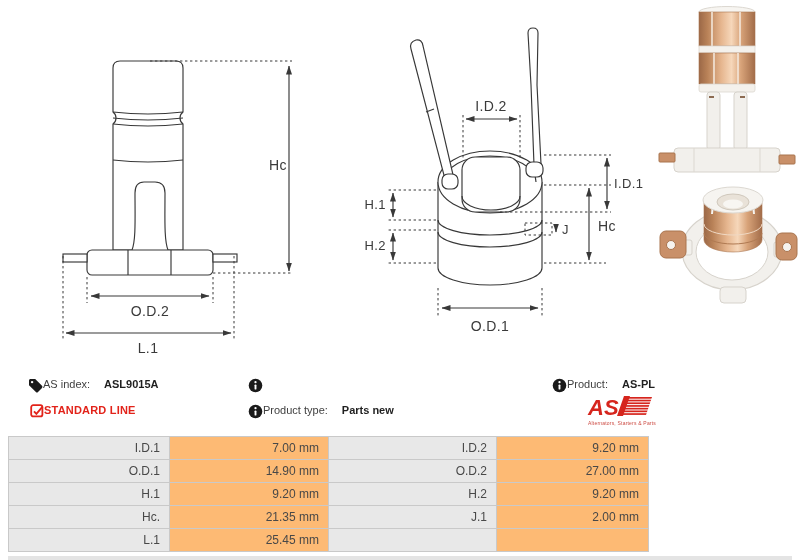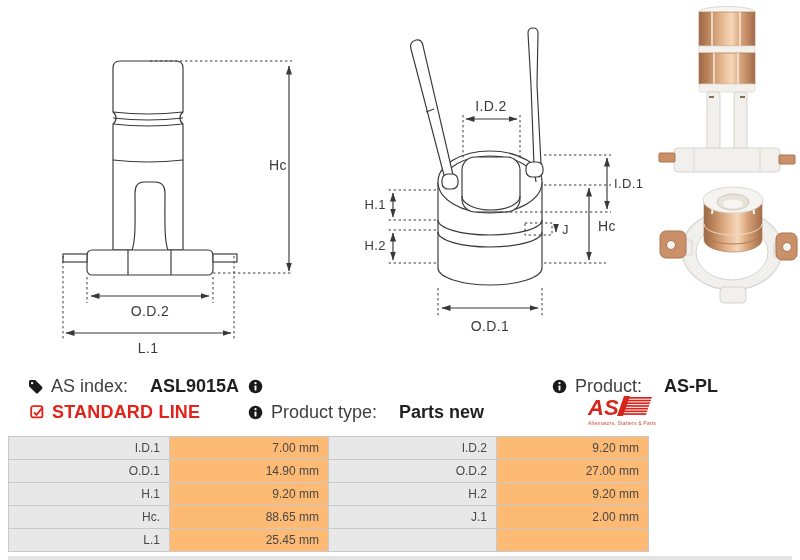--- a/index.html
+++ b/index.html
@@ -4,21 +4,21 @@
 <style>
   html,body{margin:0;padding:0;background:#fff;}
   #page{position:relative;width:800px;height:560px;background:#fff;overflow:hidden;
         font-family:"Liberation Sans",sans-serif;}
   svg{position:absolute;overflow:visible;}
   .ln{stroke:#383838;stroke-width:1.15;fill:none;}
   .wfill{fill:#fff;}
   .dot{stroke:#383838;stroke-width:1;fill:none;stroke-dasharray:2.4,2.6;}
   .dim{font-family:"Liberation Sans",sans-serif;font-size:13px;fill:#3a3a3a;letter-spacing:.4px;}
   .dimL{font-size:14px;}
-  .inforow{position:absolute;display:flex;align-items:center;gap:8px;font-size:18px;
+  .inforow{position:absolute;display:flex;font-size:11px;
            color:#3f3f3f;white-space:nowrap;height:16px;}
   .inforow .val{font-weight:bold;color:#1f1f1f;margin-left:14px;}
   .redrow{color:#e2231a;font-weight:bold;letter-spacing:.2px;}
   #dims-table{position:absolute;left:8px;top:436px;width:640px;border-collapse:collapse;
               table-layout:fixed;font-size:12px;color:#484848;}
   #dims-table td{border:1px solid #c9c9c9;height:22px;text-align:right;padding:0 9px 0 0;overflow:hidden;}
   #dims-table td.lbl{background:#e8e8e8;}
   #dims-table td.val{background:#fdba74;}
   #bottom-strip{position:absolute;left:8px;top:556px;width:784px;height:4px;background:#e4e4e4;}
   .logoTag{font-size:5px;fill:#cc4a42;letter-spacing:.2px;}
@@ -239,21 +239,21 @@
         <td class="val">27.00 mm</td>
       </tr>
       <tr>
         <td class="lbl">H.1</td>
         <td class="val">9.20 mm</td>
         <td class="lbl">H.2</td>
         <td class="val">9.20 mm</td>
       </tr>
       <tr>
         <td class="lbl">Hc.</td>
-        <td class="val">88.65 mm</td>
+        <td class="val">21.35 mm</td>
         <td class="lbl">J.1</td>
         <td class="val">2.00 mm</td>
       </tr>
       <tr>
         <td class="lbl">L.1</td>
         <td class="val">25.45 mm</td>
         <td class="lbl"></td>
         <td class="val"></td>
       </tr>
     </tbody>

